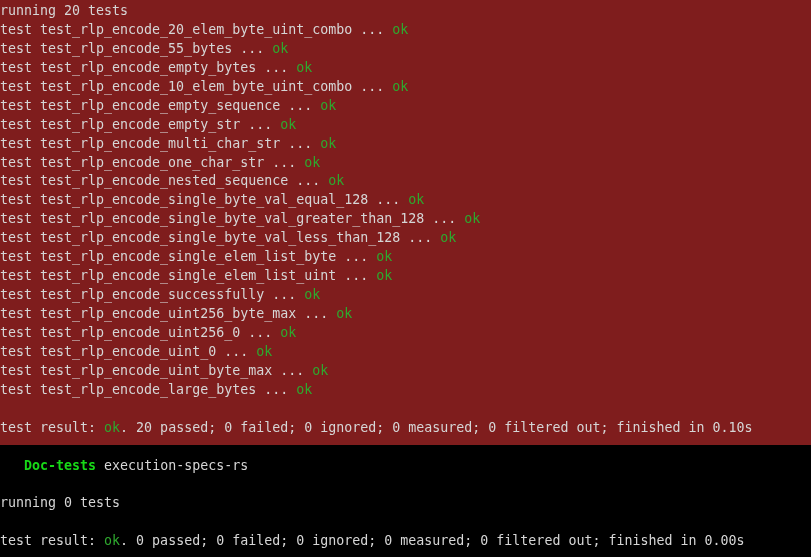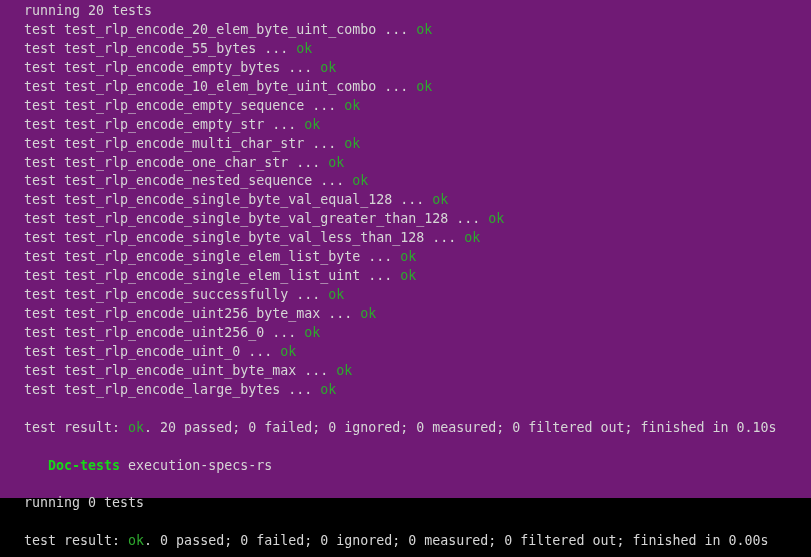--- a/index.html
+++ b/index.html
@@ -9,24 +9,24 @@
     background: #000000;
   }
   body {
     width: 811px;
     height: 557px;
     overflow: hidden;
     font-family: "DejaVu Sans Mono", "Liberation Mono", monospace;
   }
   #terminal {
     width: 811px;
-    height: 498px;
-    background: #701a75;
+    height: 445px;
+    background: #7f1d1d;
     color: #d6d6d6;
-    padding: 2px 0 0 24px;
+    padding: 2px 0 0 0;
     box-sizing: border-box;
     font-family: "DejaVu Sans Mono", "Liberation Mono", monospace;
     font-size: 13.3px;
     line-height: 18.95px;
     letter-spacing: 0px;
     white-space: pre;
     -webkit-font-smoothing: none;
   }
   .line {
     height: 18.95px;

